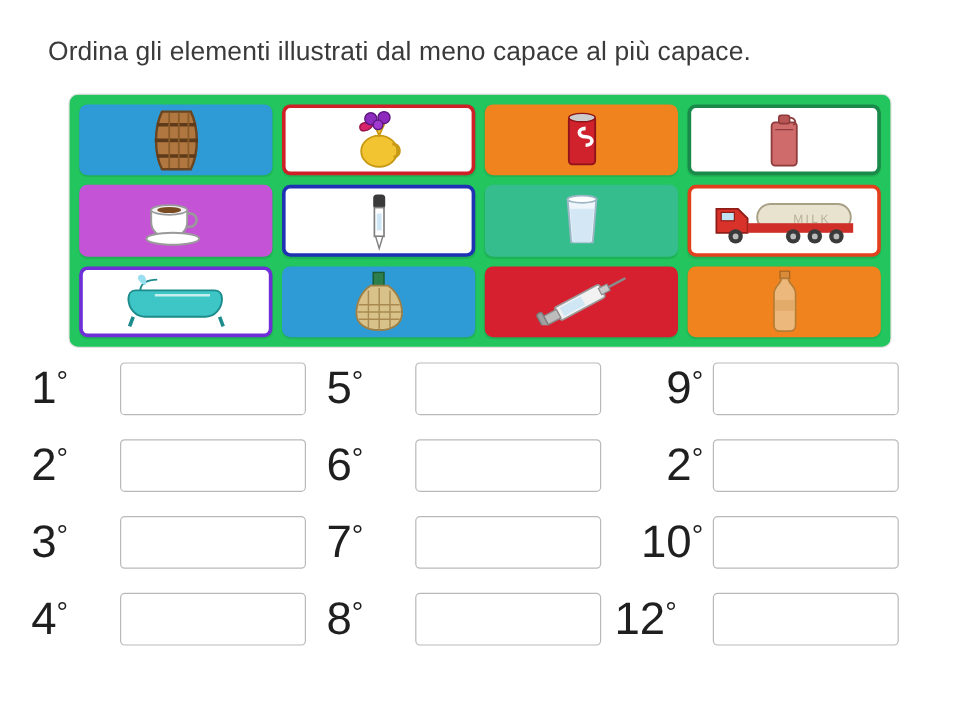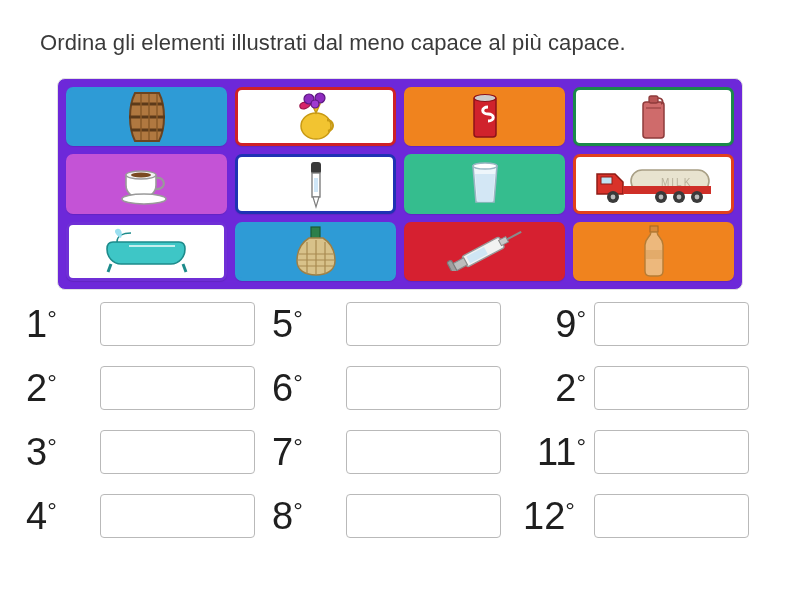--- a/index.html
+++ b/index.html
@@ -29,21 +29,21 @@
     letter-spacing: 0.1px;
     white-space: nowrap;
   }
   
   .tiles-panel {
     position: absolute;
     left: 57px;
     top: 78px;
     width: 686px;
     height: 212px;
-    background: #6d28d9;
+    background: #22c55e;
     border: 1px solid #e2e2e2;
     border-radius: 8px;
     box-sizing: border-box;
     padding: 8px;
   }
   .tiles-grid {
     display: grid;
     grid-template-columns: repeat(4, 1fr);
     grid-template-rows: repeat(3, 1fr);
     gap: 8px 8px;
@@ -312,24 +312,24 @@
     <div class="ans-col col3">
       <div class="ans-row">
         <div class="rank" style="text-align:right;padding-right:8px;width:74px;"><span>9</span><span class="deg">°</span></div>
         <div class="drop-box"></div>
       </div>
       <div class="ans-row">
         <div class="rank" style="text-align:right;padding-right:8px;width:74px;"><span>2</span><span class="deg">°</span></div>
         <div class="drop-box"></div>
       </div>
       <div class="ans-row">
-        <div class="rank" style="text-align:right;padding-right:8px;width:74px;"><span>11</span><span class="deg">°</span></div>
-        <div class="drop-box"></div>
-      </div>
-      <div class="ans-row">
-        <div class="rank" style="text-align:center;padding-right:8px;width:74px;"><span>12</span><span class="deg">°</span></div>
+        <div class="rank" style="text-align:right;padding-right:8px;width:74px;"><span>10</span><span class="deg">°</span></div>
+        <div class="drop-box"></div>
+      </div>
+      <div class="ans-row">
+        <div class="rank" style="text-align:left;padding-right:8px;width:74px;"><span>12</span><span class="deg">°</span></div>
         <div class="drop-box"></div>
       </div>
     </div>
 
   </div>
 
 </div>
 
 </body></html>

